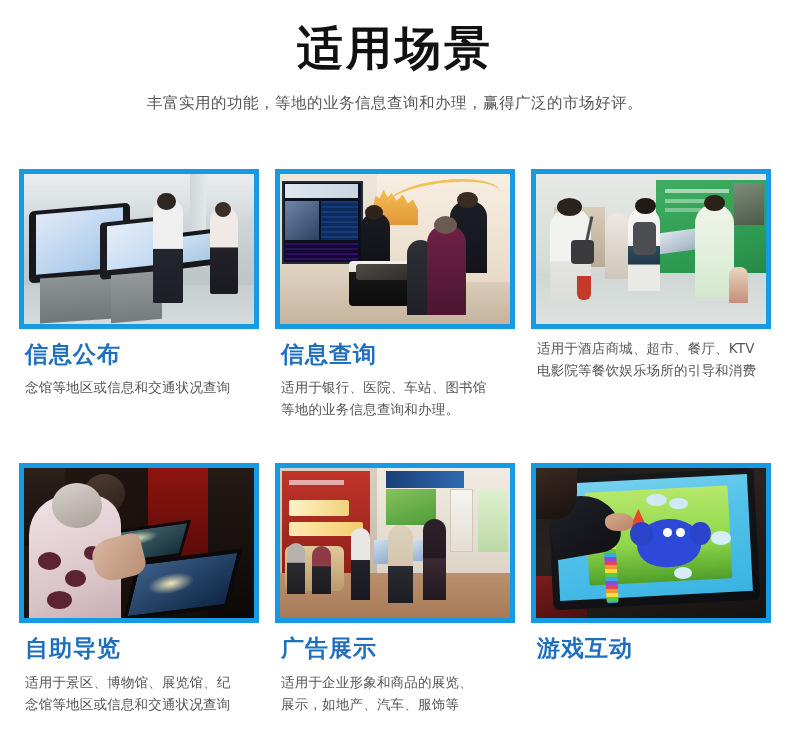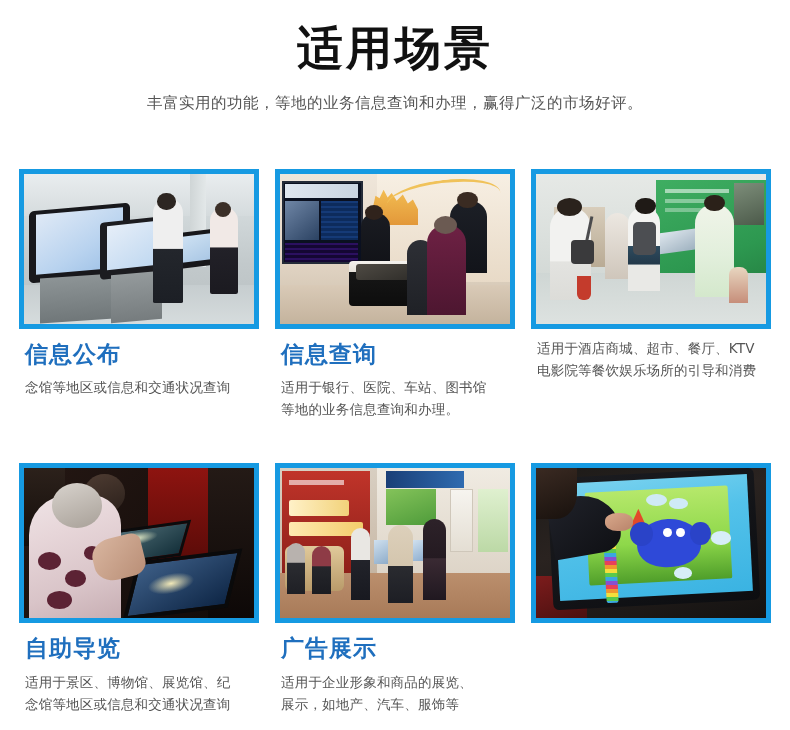--- a/index.html
+++ b/index.html
@@ -375,16 +375,17 @@
             <span class="ph ear"></span>
             <span class="ph ear2"></span>
           <span class="ph eye"></span>
             <span class="ph eye2"></span>
           <span class="ph pal"></span>
           <span class="ph arm"></span>
             <span class="ph hand"></span>
             <span class="ph hair"></span>
         </div>
       </div>
+      <div class="card-title">游戏互动</div>
     </div>
 
   </div>
 </div>
 
 </body></html>

